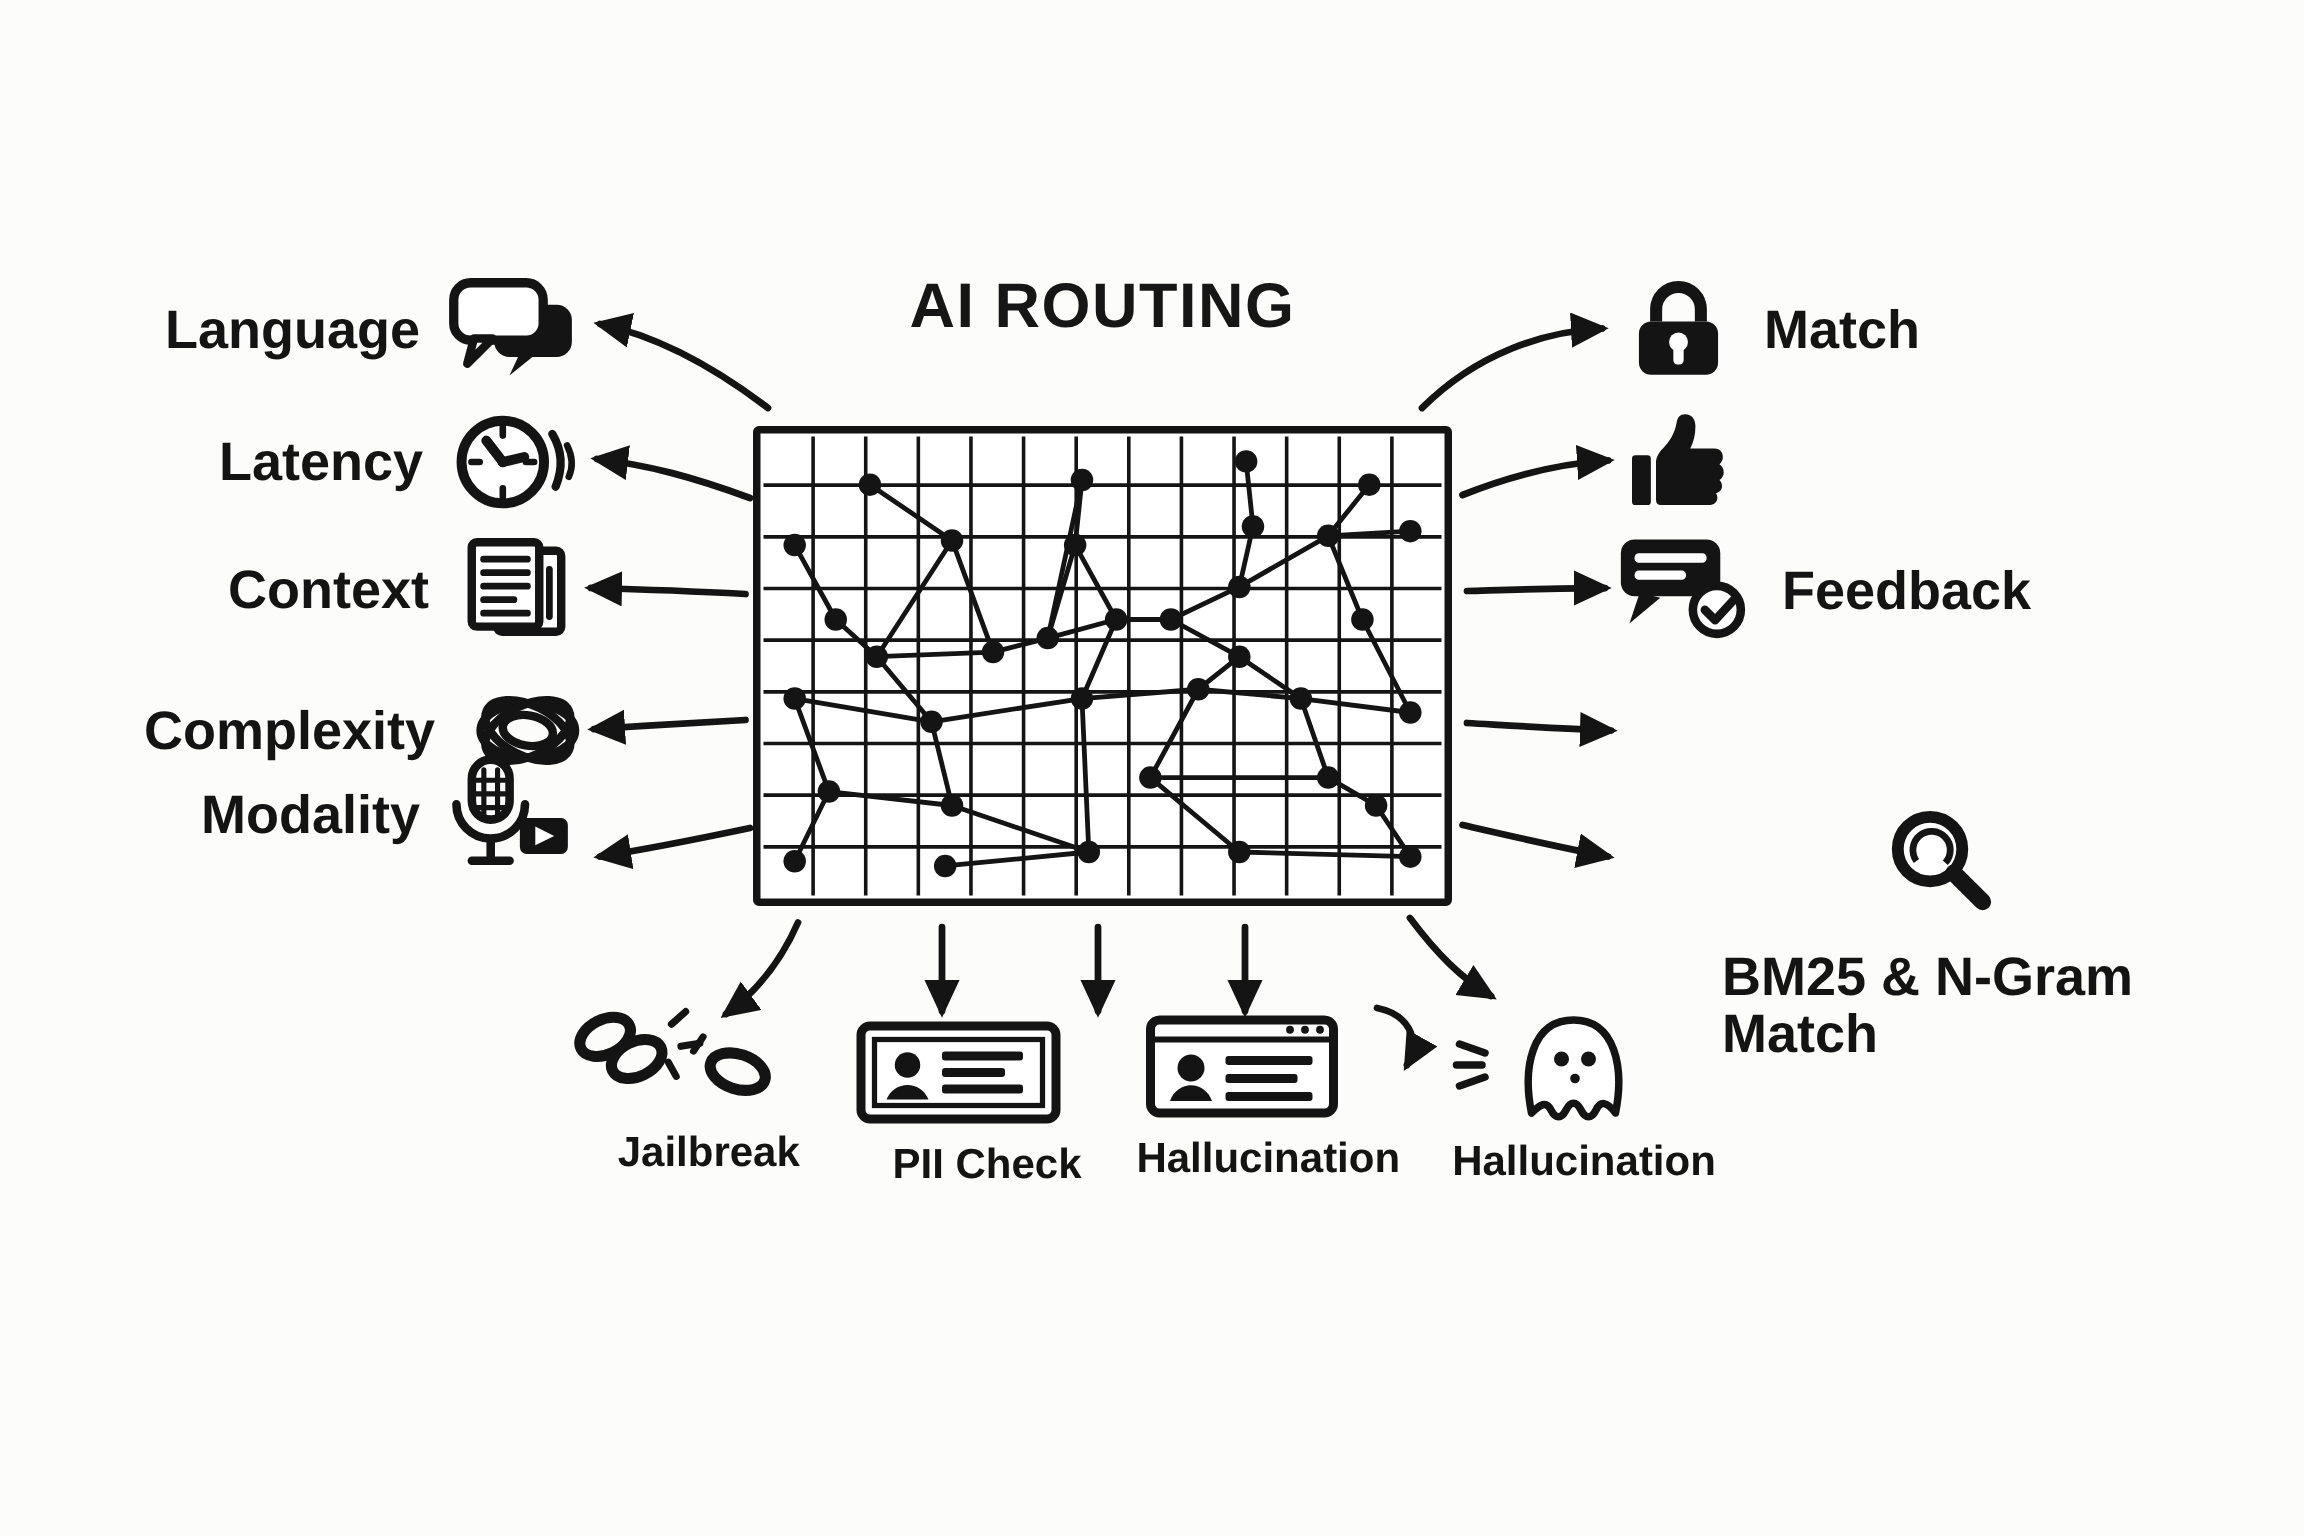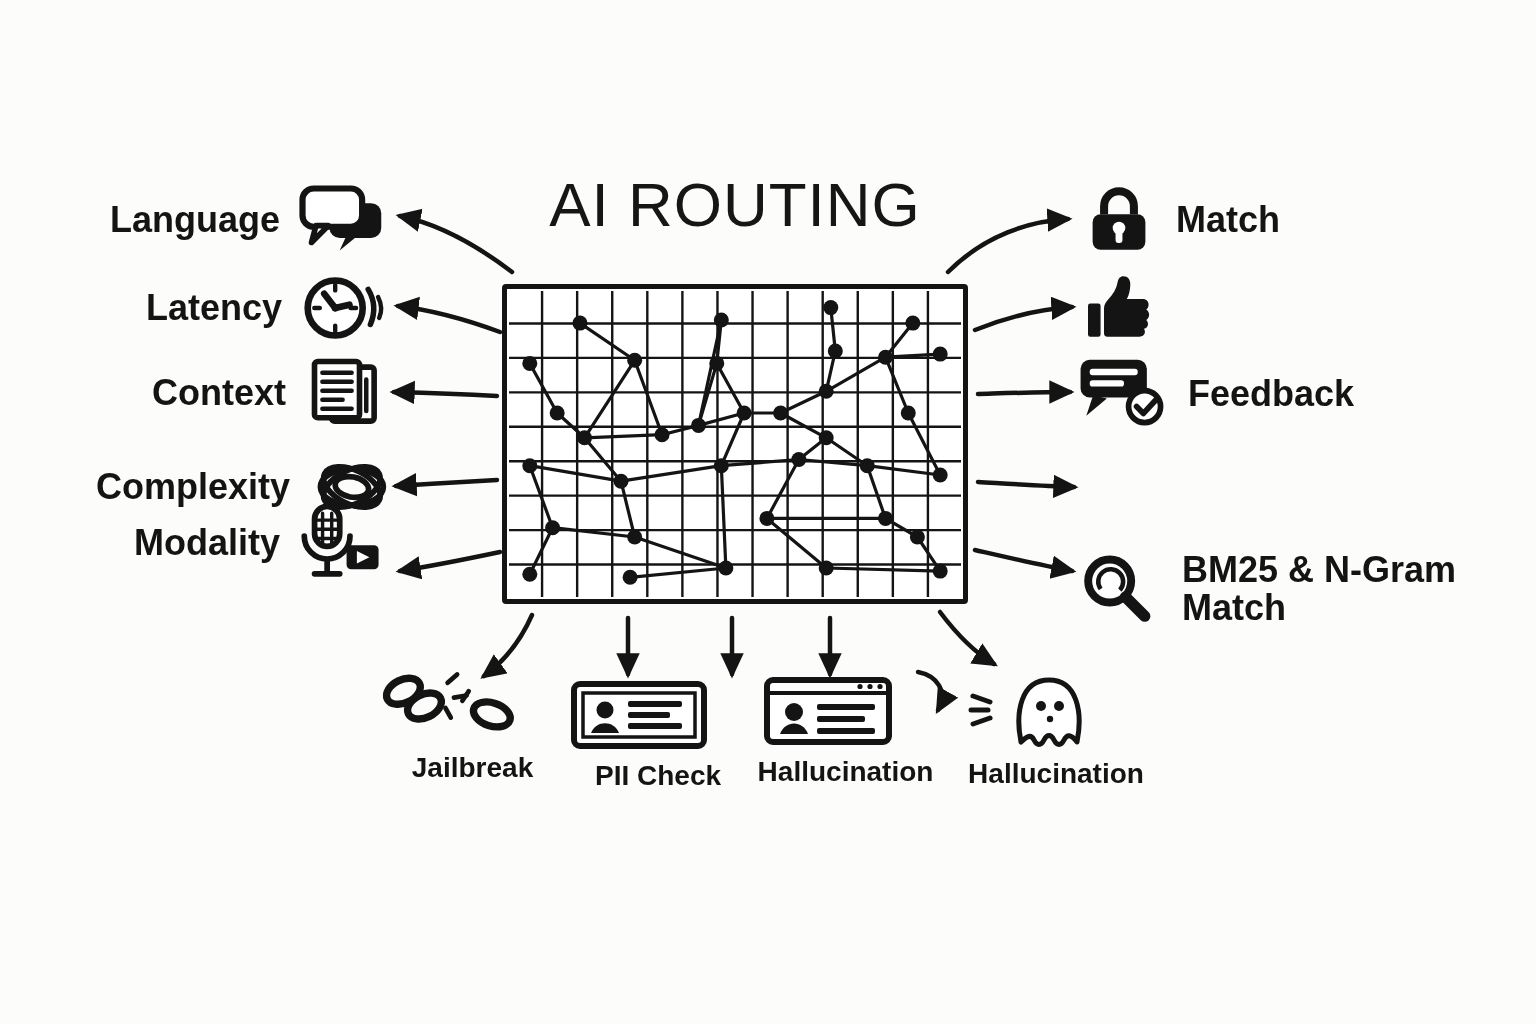--- a/index.html
+++ b/index.html
@@ -1,22 +1,22 @@
 <!DOCTYPE html>
 <html><head>
 <meta charset="utf-8">
 <style>
   html,body{margin:0;padding:0;background:#ffffff;}
   .canvas{
     position:relative;width:1536px;height:1024px;background:#fcfcfa;
     font-family:"Liberation Sans",sans-serif;color:#111;overflow:hidden;
   }
   .title{
-    position:absolute;left:470px;top:169px;width:530px;text-align:center;
-    font-size:62px;font-weight:400;letter-spacing:1px;color:#161616;
+    position:absolute;left:470px;top:180px;width:530px;text-align:center;
+    font-size:42px;font-weight:700;letter-spacing:1px;color:#161616;
   }
   .net-box{
     position:absolute;left:502px;top:284px;width:466px;height:320px;
     border:5px solid #141414;border-radius:4px;background:#ffffff;box-sizing:border-box;
   }
   .net-box svg{display:block;width:100%;height:100%;}
   .overlay{position:absolute;left:0;top:0;width:1536px;height:1024px;pointer-events:none;}
   .arrow{stroke:#141414;stroke-width:4.5;fill:none;stroke-linecap:round;}
   .side-row{position:absolute;display:flex;align-items:center;gap:18px;}
   .side-row.leftside{justify-content:flex-end;}
@@ -268,21 +268,21 @@
         <rect x="10" y="13" width="42" height="5.5" rx="2.5" fill="#ffffff"></rect>
         <rect x="10" y="23" width="30" height="5.5" rx="2.5" fill="#ffffff"></rect>
         <circle cx="58" cy="46" r="14" fill="#ffffff" stroke="#141414" stroke-width="5"></circle>
         <path d="M51,46 l6,6 11,-12" fill="none" stroke="#141414" stroke-width="5" stroke-linecap="round" stroke-linejoin="round"></path>
       </svg>
     </span>
     <span class="side-label">Feedback</span>
   </div>
 
 
-  <div class="side-row" style="left:1078px;top:534px;width:440px;height:110px;">
+  <div class="side-row" style="left:1078px;top:534px;width:440px;height:110px;flex-direction:column;">
     <span class="icon">
       <svg width="86" height="80" viewBox="0 0 76 70">
         <circle cx="28" cy="28" r="19" fill="#ffffff" stroke="#141414" stroke-width="7"></circle>
         <path d="M20,35 a11,11 0 1 1 17,1" fill="none" stroke="#141414" stroke-width="4"></path>
         <path d="M42,42 L59,59" stroke="#141414" stroke-width="10" stroke-linecap="round"></path>
       </svg>
     </span>
     <span class="side-label wrap">BM25 &amp; N-Gram Match</span>
   </div>
 

